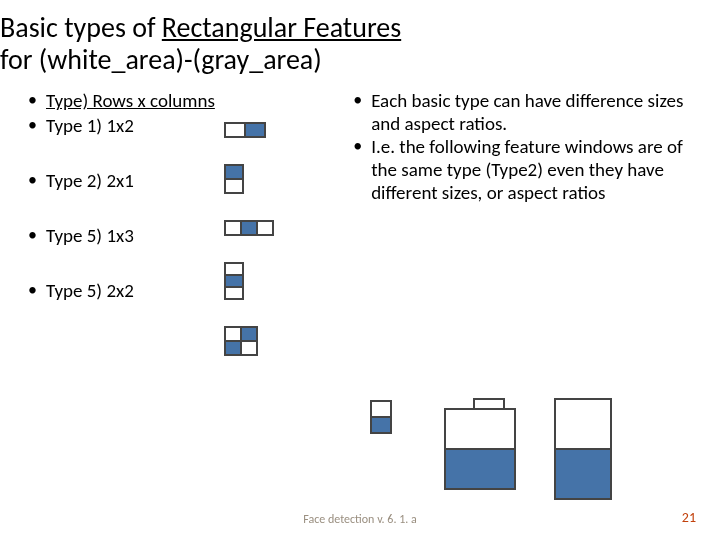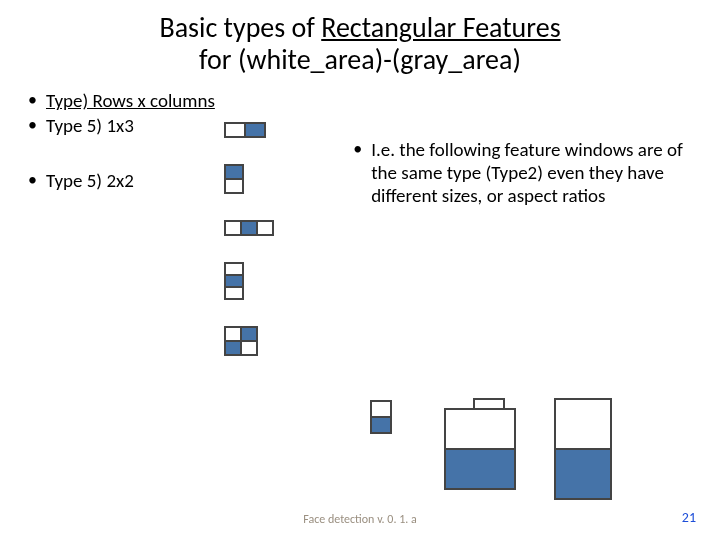--- a/index.html
+++ b/index.html
@@ -6,33 +6,31 @@
     margin: 0;
     padding: 0;
     width: 720px;
     height: 540px;
     background: #fff;
     font-family: Calibri, "Segoe UI", Arial, sans-serif;
     color: #000;
     position: relative;
   }
   .title {
-    text-align: center;
     font-size: 28px;
     line-height: 1.15;
     padding-top: 12px;
   }
   .title .underline {
     text-decoration: underline;
   }
   .content {
     display: flex;
     flex-direction: row;
     padding: 14px 24px 0 24px;
-    align-items: flex-end;
   }
   .left-col {
     width: 320px;
     position: relative;
   }
   .right-col {
     width: 350px;
     padding-left: 8px;
   }
   ul.bullets {
@@ -113,36 +111,38 @@
     width: 100%;
     text-align: center;
     font-size: 12px;
     color: #9a8f80;
   }
   .footer-right {
     position: absolute;
     bottom: 14px;
     right: 24px;
     font-size: 14px;
-    color: #1d4ed8;
+    color: #c2410c;
   }
 </style>
 </head>
 <body>
 
 <div class="title">
   <span>Basic types of </span><span class="underline">Rectangular Features</span><br>
   <span>for (white_area)-(gray_area)</span>
 </div>
 
 <div class="content">
 
   <div class="left-col">
     <ul class="bullets">
       <li class="first"><span class="underline-text">Type) Rows x columns</span></li>
+      <li>Type 1) 1x2</li>
+      <li>Type 2) 2x1</li>
       <li>Type 5) 1x3</li>
       <li class="last">Type 5) 2x2</li>
     </ul>
 
     <div class="feat f1">
       <div class="cell w"></div>
         <div class="cell g"></div>
     </div>
     <div class="feat f2">
       <div class="cell g"></div>
@@ -161,20 +161,21 @@
     <div class="feat f5">
       <div class="cell w"></div>
         <div class="cell g"></div>
         <div class="cell g"></div>
         <div class="cell w"></div>
     </div>
   </div>
 
   <div class="right-col">
     <ul class="bullets">
+      <li>Each basic type can have difference sizes and aspect ratios.</li>
       <li>I.e. the following feature windows are of the same type (Type2) even they have different sizes, or aspect ratios</li>
     </ul>
   </div>
 
 </div>
 
 <div class="ex-area">
   <div class="ex ex1">
     <div class="cell w"></div>
       <div class="cell g"></div>
@@ -186,14 +187,14 @@
   <div class="ex ex3">
     <div class="cell w"></div>
       <div class="cell g"></div>
   </div>
   <div class="ex ex4">
     <div class="cell w"></div>
       <div class="cell g"></div>
   </div>
 </div>
 
-<div class="footer-center">Face detection v. 0. 1. a</div>
+<div class="footer-center">Face detection v. 6. 1. a</div>
 <div class="footer-right">21</div>
 
 </body></html>

